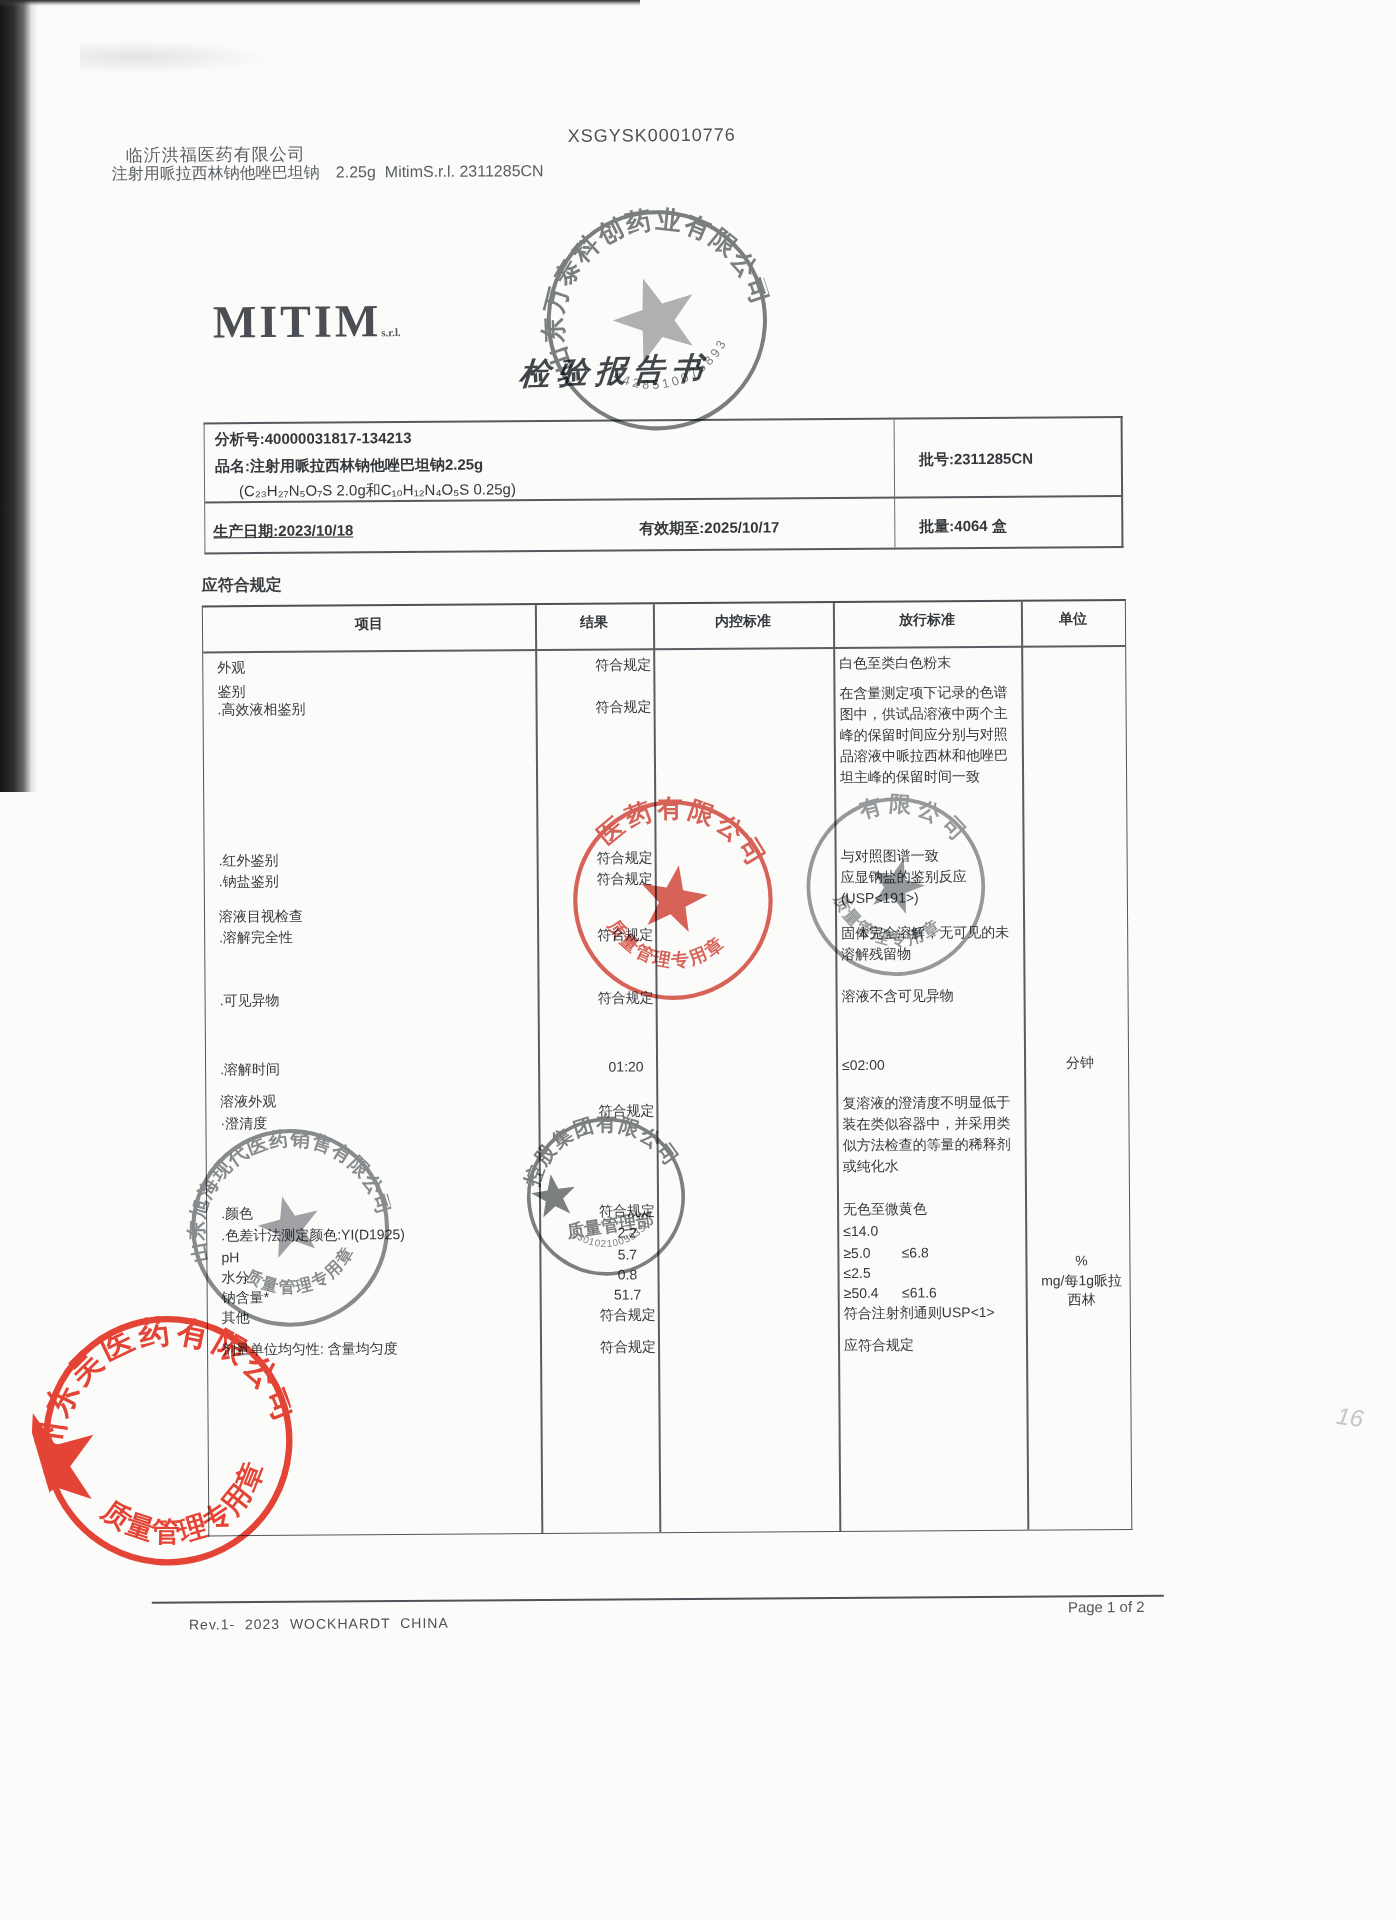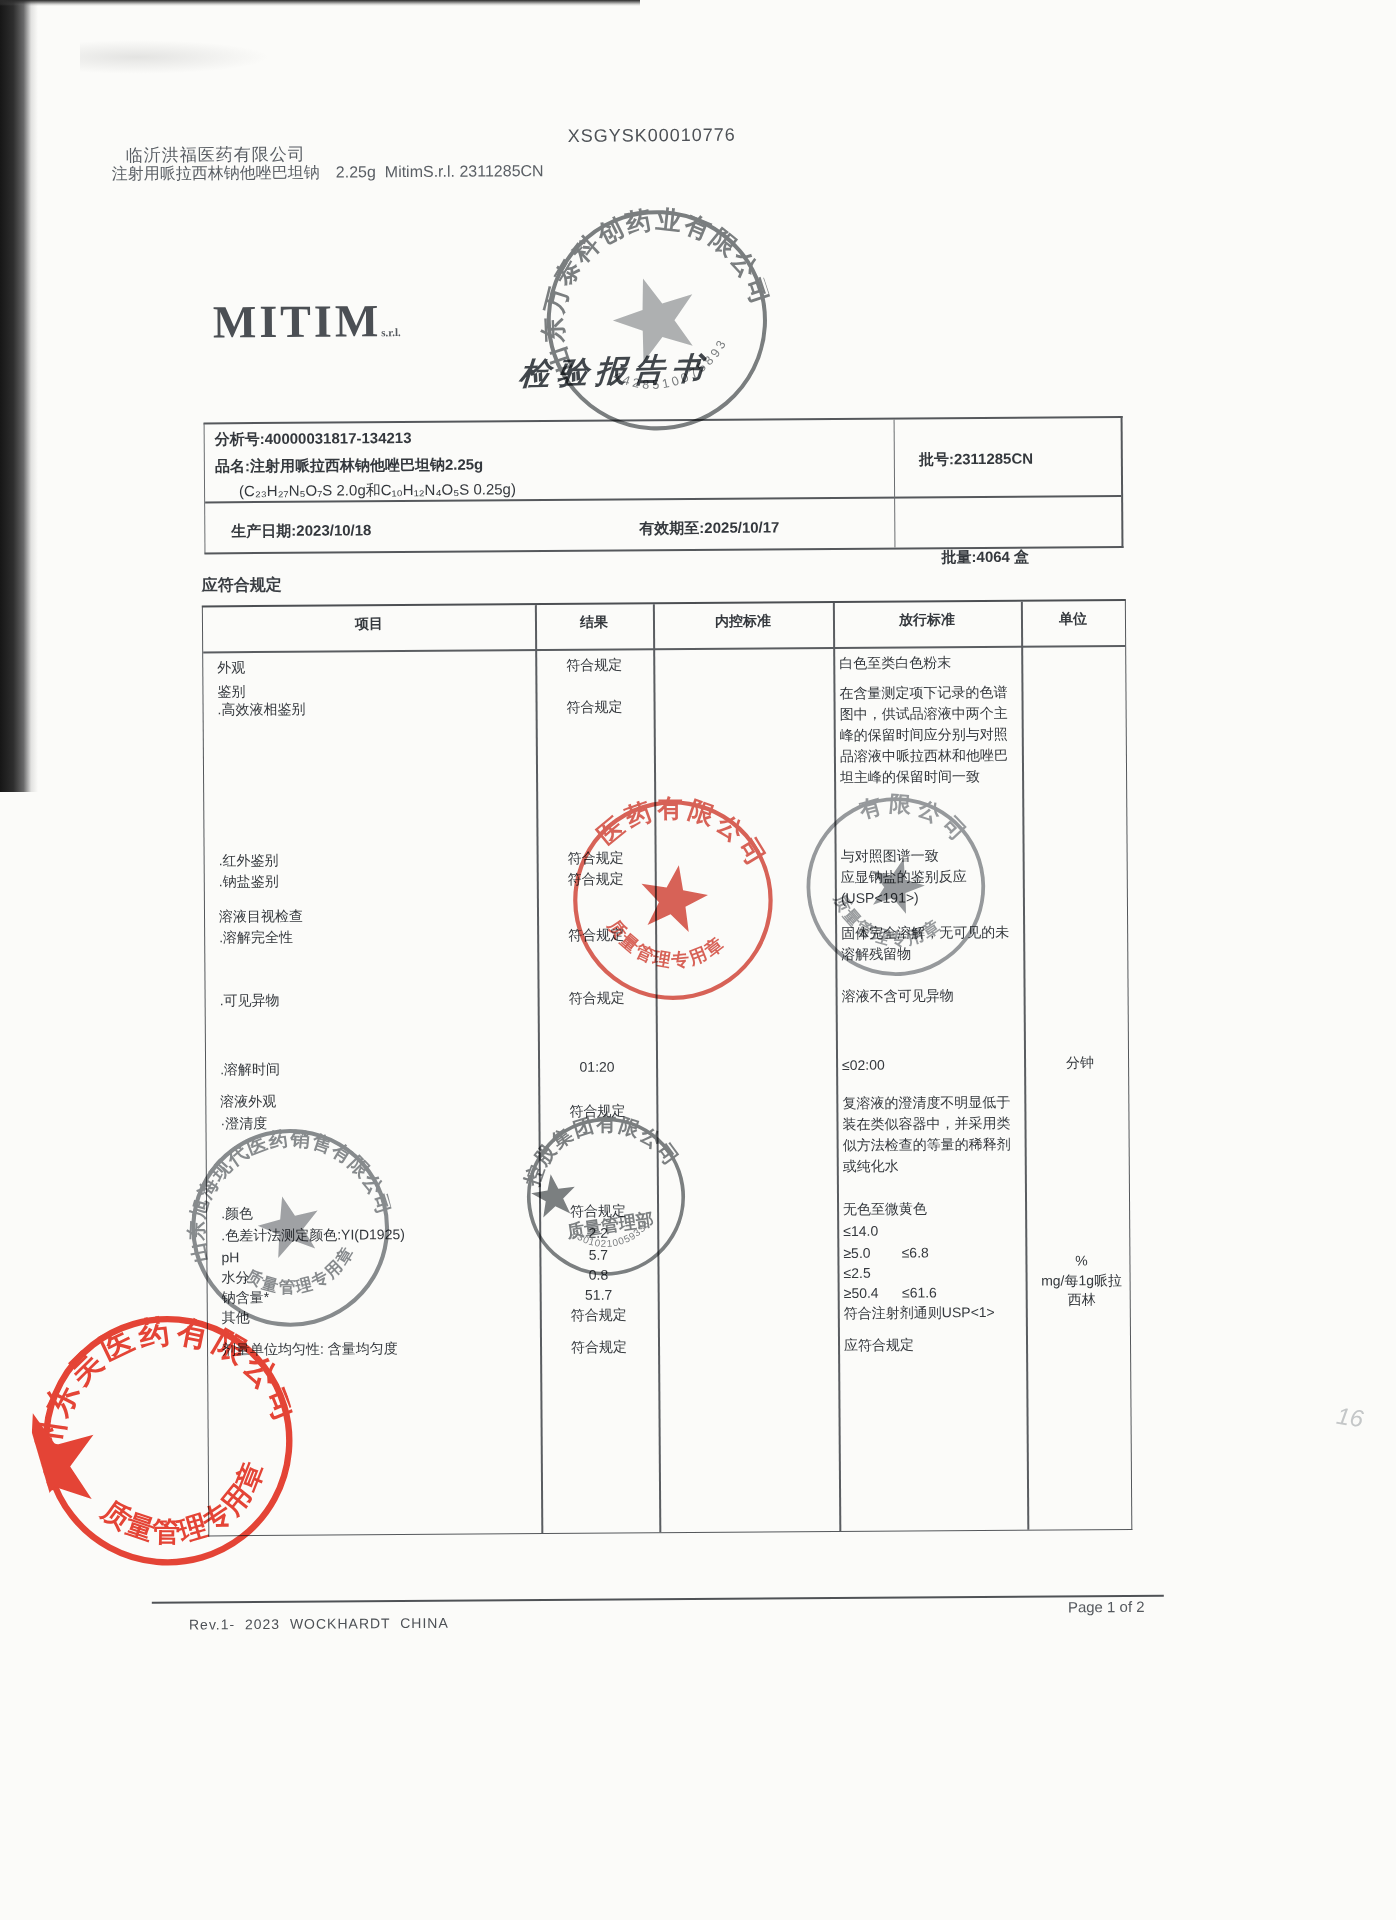--- a/index.html
+++ b/index.html
@@ -36,21 +36,21 @@
   .info-txt{position:absolute;font-size:15px;font-weight:bold;color:#34383d;white-space:pre;}
   
   .section-title{left:203px;top:572px;font-size:16px;font-weight:bold;color:#3a3e43;}
   .maintable{position:absolute;left:203px;top:602px;width:922px;height:928px;
     border:1.5px solid #54575b;border-top:2.5px solid #4c4f53;font-size:14px;}
   .maintable .vl{position:absolute;top:0;bottom:0;width:1.5px;background:#5a5d61;}
   .maintable .hl{position:absolute;left:0;right:0;height:1.5px;background:#5a5d61;}
   .th{position:absolute;top:9px;font-weight:bold;text-align:center;color:#34383d;}
   .row{position:absolute;left:0;right:0;height:22px;line-height:21px;color:#34383d;}
   .ci{position:absolute;left:14px;width:305px;white-space:pre;}
-  .cr{position:absolute;left:332px;width:118px;text-align:center;}
+  .cr{position:absolute;left:332px;width:118px;text-align:center;padding-left:29px;}
   .cl{position:absolute;left:636px;width:180px;white-space:pre-wrap;line-height:21px;}
   .cu{position:absolute;left:828px;width:92px;line-height:19px;text-align:center;}
   .up12{top:-12px;} .up16{top:-16px;} .up10{top:-10px;}
   
   .foot-line{position:absolute;left:146px;top:1598px;width:1012px;height:2px;background:#4f5256;}
   .foot-left{left:183px;top:1613px;font-size:14px;letter-spacing:1px;color:#4d5156;}
   .foot-page{left:1062px;top:1601px;font-size:15px;color:#55595e;}
   .handwriting{left:1332px;top:1408px;font-size:24px;font-style:italic;color:#a7abae;
     transform:rotate(9deg);opacity:.65;}
   
@@ -74,23 +74,23 @@
     <div class="txt logo"><span>MITIM</span><small>s.r.l.</small></div>
     <div class="txt rpt-title">检验报告书</div>
 
     <div class="infotable">
       <div class="mid"></div>
       <div class="vr"></div>
       <div class="info-txt" style="left:10px;top:6px;">分析号:40000031817-134213</div>
       <div class="info-txt" style="left:10px;top:33px;">品名:注射用哌拉西林钠他唑巴坦钠2.25g</div>
       <div class="info-txt" style="left:34px;top:58px;font-weight:normal;">(C₂₃H₂₇N₅O₇S 2.0g和C₁₀H₁₂N₄O₅S 0.25g)</div>
       <div class="info-txt" style="left:714px;top:31px;">批号:2311285CN</div>
-      <div class="info-txt" style="left:26px;top:98px;">生产日期:2023/10/18</div>
+      <div class="info-txt" style="left:8px;top:98px;text-decoration:underline;">生产日期:2023/10/18</div>
       <div class="info-txt" style="left:434px;top:98px;">有效期至:2025/10/17</div>
-      <div class="info-txt" style="left:736px;top:98px;margin-top:31px;">批量:4064 盒</div>
+      <div class="info-txt" style="left:714px;top:98px;">批量:4064 盒</div>
     </div>
 
     <div class="txt section-title">应符合规定</div>
 
     <div class="maintable">
       <div class="vl" style="left:332px;"></div>
       <div class="vl" style="left:450px;"></div>
       <div class="vl" style="left:630px;"></div>
       <div class="vl" style="left:818px;"></div>
       <div class="hl" style="top:44px;"></div>

